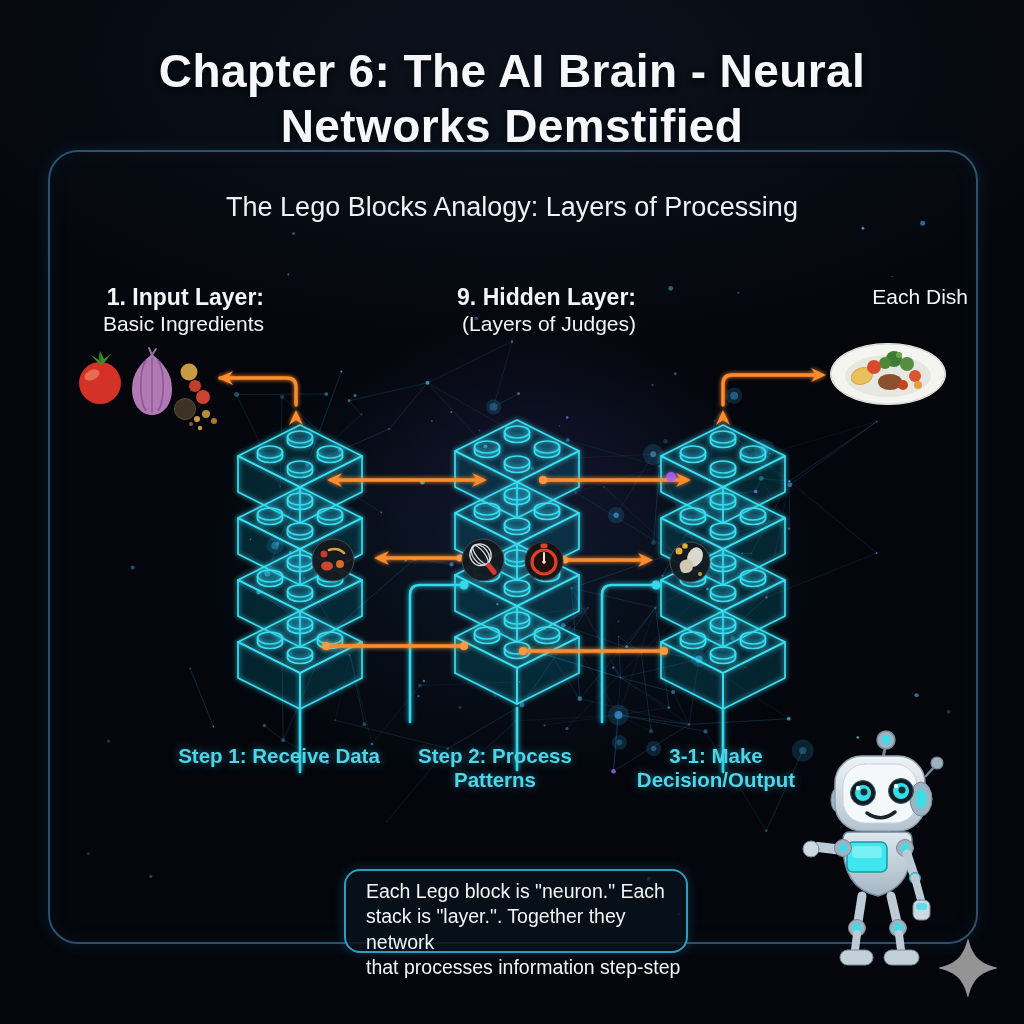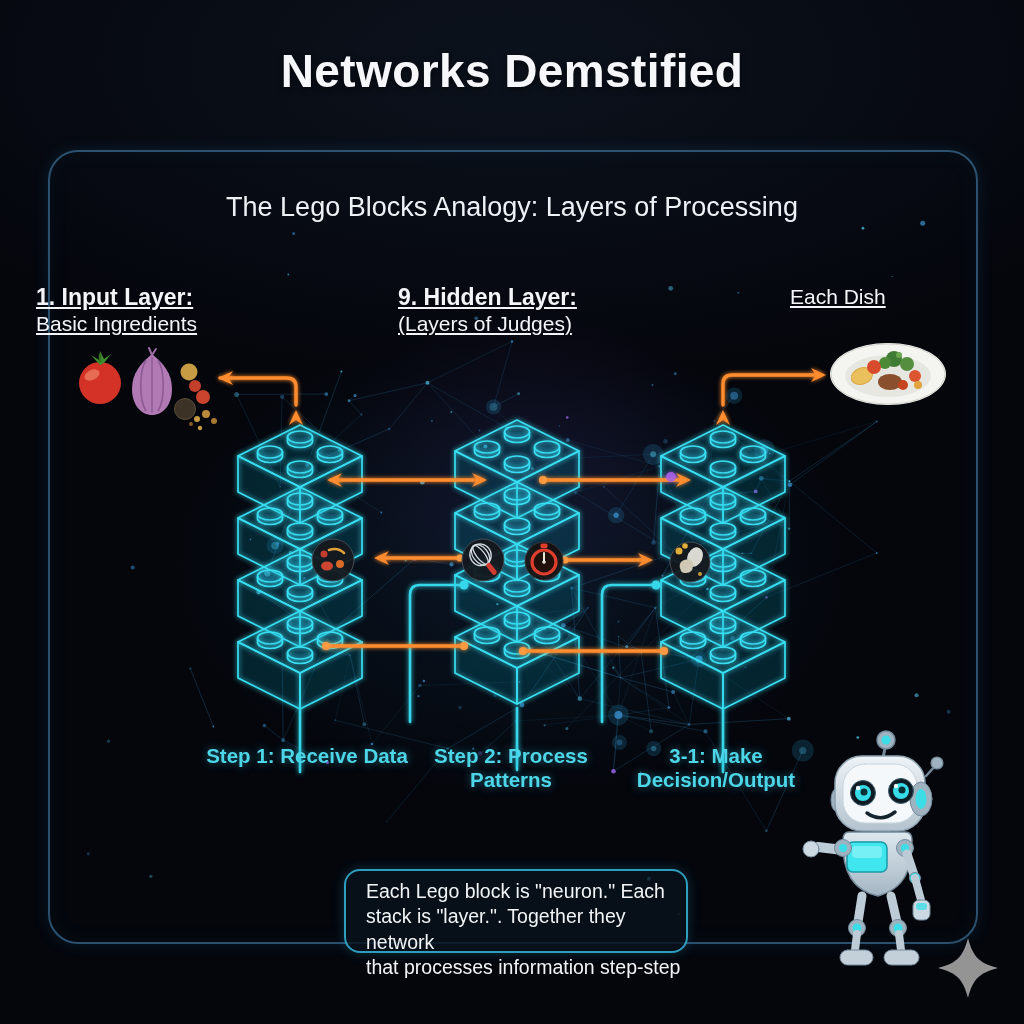--- a/index.html
+++ b/index.html
@@ -12,30 +12,30 @@
       #04060c;}
   svg.layer{position:absolute;left:0;top:0;pointer-events:none;}
   .frame{position:absolute;left:48px;top:150px;width:926px;height:790px;
     border:2px solid rgba(74,142,190,.55);border-radius:30px;
     box-shadow:0 0 16px rgba(60,150,210,.14), inset 0 0 22px rgba(60,150,210,.05);}
   .title{position:absolute;top:44px;left:0;width:100%;text-align:center;color:#f5f7fa;
     font-weight:700;font-size:46px;line-height:1.2;letter-spacing:.4px;
     text-shadow:0 2px 6px rgba(0,0,0,.6);}
   .subtitle{position:absolute;top:172px;left:0;width:100%;text-align:center;color:#eef2f6;
     font-size:27px;font-weight:500;margin-top:20px;}
-  .col-label{position:absolute;text-align:left;color:#f3f5f8;text-decoration:underline;}
+  .col-label{position:absolute;text-align:right;color:#f3f5f8;}
   .col-label .head{font-weight:700;font-size:23px;}
   .col-label .sub{font-size:21px;font-weight:400;margin-top:0;line-height:1.25;}
   #col1{left:36px;top:284px;width:228px;}
   #col2{left:398px;top:284px;width:238px;}
   #col3{left:790px;top:284px;width:178px;}
   .step{position:absolute;top:744px;color:#4dd6e8;font-size:20.5px;font-weight:700;
     text-align:center;text-shadow:0 0 9px rgba(60,200,230,.5);}
-  #step1{left:204px;width:206px;text-align:center;}
-  #step2{left:400px;width:222px;}
+  #step1{left:176px;width:206px;text-align:center;}
+  #step2{left:384px;width:222px;}
   #step3{left:602px;width:228px;}
   .caption{position:absolute;left:344px;top:869px;width:344px;height:84px;
     border:2.5px solid #2f9dbd;border-radius:16px;background:rgba(9,17,27,.80);
     box-shadow:0 0 12px rgba(47,157,189,.28);box-sizing:border-box;
     padding:8px 0 0 20px;color:#f2f5f7;font-size:19.5px;line-height:1.3;}
   .caption span{display:block;}
 </style>
 </head>
 <body>
 
@@ -559,20 +559,21 @@
       <circle cx="898" cy="928" r="8.5" fill="#9fb2c0" stroke="#74899a"></circle>
       <circle cx="898" cy="928" r="4.5" fill="#3ddde8"></circle>
       <line x1="899" y1="934" x2="901" y2="950" stroke="#bccbd6" stroke-width="8"></line>
       <rect x="884" y="950" width="35" height="15" rx="7.5" fill="#c3d0da" stroke="#74899a"></rect>
     </g>
 
     <path fill="#a8a8a8" opacity=".88" d="M968,938 C973,957 979,963 998,968 C979,973 973,979 968,998 C963,979 957,973 938,968 C957,963 963,957 968,938 Z"></path>
   </svg>
 
   <div class="title">
+    <div>Chapter 6: The AI Brain - Neural</div>
     <div>Networks Demstified</div>
   </div>
 
   <div class="subtitle">The Lego Blocks Analogy: Layers of Processing</div>
 
   <div class="col-label" id="col1">
     <div class="head">1. Input Layer:</div>
     <div class="sub">Basic Ingredients</div>
   </div>
 

